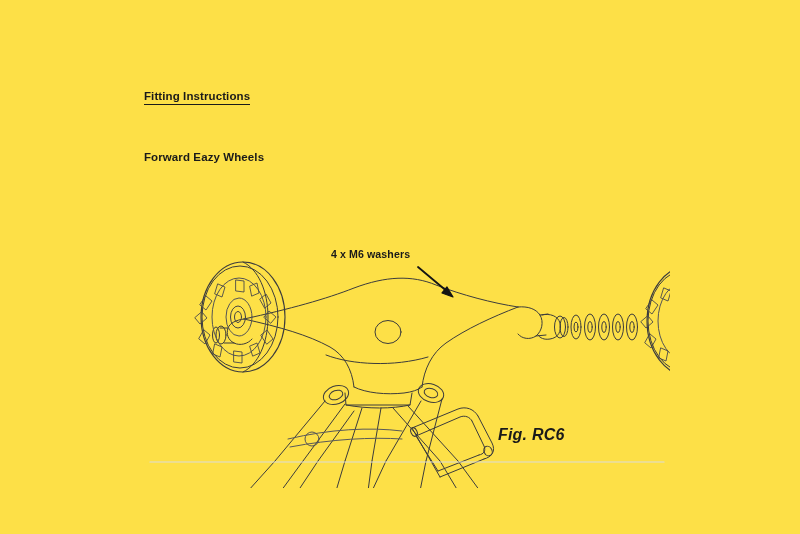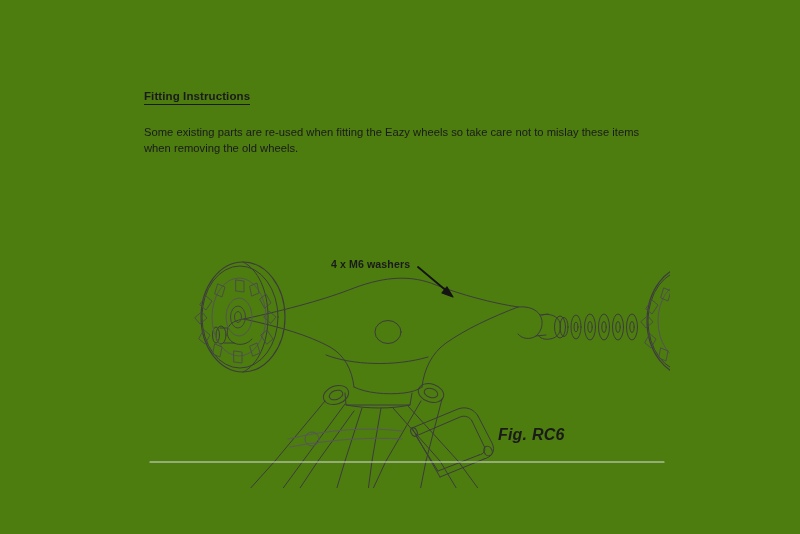--- a/index.html
+++ b/index.html
@@ -12,21 +12,21 @@
     height: 534px;
     position: relative;
     overflow: hidden;
     font-family: "Liberation Sans", sans-serif;
     color: #1a1a1a;
     -webkit-font-smoothing: antialiased;
   }
   .page {
     position: absolute;
     inset: 0;
-    background: #4d7c0f;
+    background: #fde047;
   }
 
   
   .doc-text {
     position: absolute;
     left: 144px;
     top: 86px;
     width: 512px;
   }
   .heading {
@@ -65,21 +65,21 @@
     height: 245px;
   }
   .figure-wrap svg {
     display: block;
     width: 530px;
     height: 245px;
   }
   .washer-label {
     position: absolute;
     left: 331px;
-    top: 258px;
+    top: 248px;
     font-size: 10.6px;
     font-weight: bold;
     letter-spacing: 0.1px;
     white-space: nowrap;
   }
   .fig-caption {
     position: absolute;
     left: 498px;
     top: 426px;
     font-size: 16px;
@@ -95,24 +95,24 @@
 <div class="page">
 
   <div class="doc-text">
 
     <div>
       <h1 class="heading">Fitting Instructions</h1>
     </div>
 
     <div class="gap-a"></div>
 
-    <p class="para">Some existing parts are re-used when fitting the Eazy wheels so take care not to mislay these items when removing the old wheels.</p>
 
     <div class="gap-b"></div>
 
+    <h2 class="sub-heading">Forward Eazy Wheels</h2>
 
     <div class="gap-c"></div>
 
   </div>
 
   <div class="figure-wrap">
     <svg viewBox="0 0 530 245" xmlns="http://www.w3.org/2000/svg">
       <defs>
         <g id="wheel-spokes">
           

